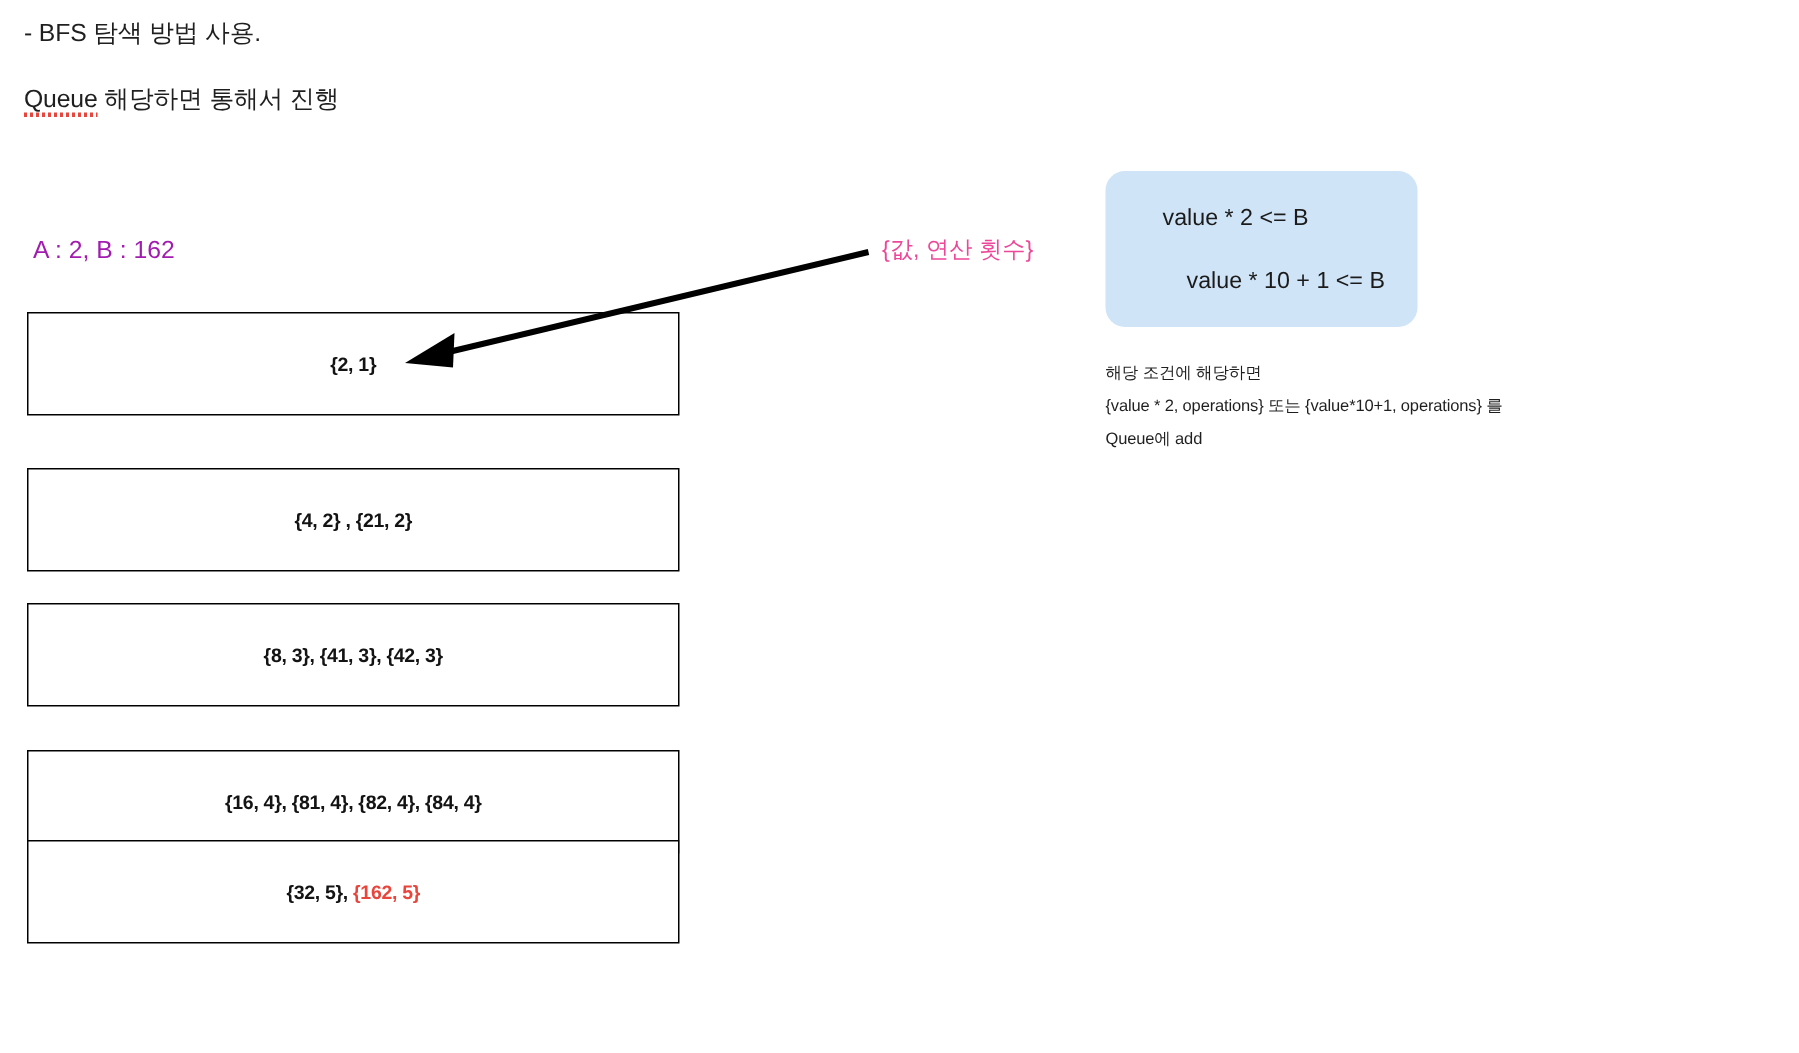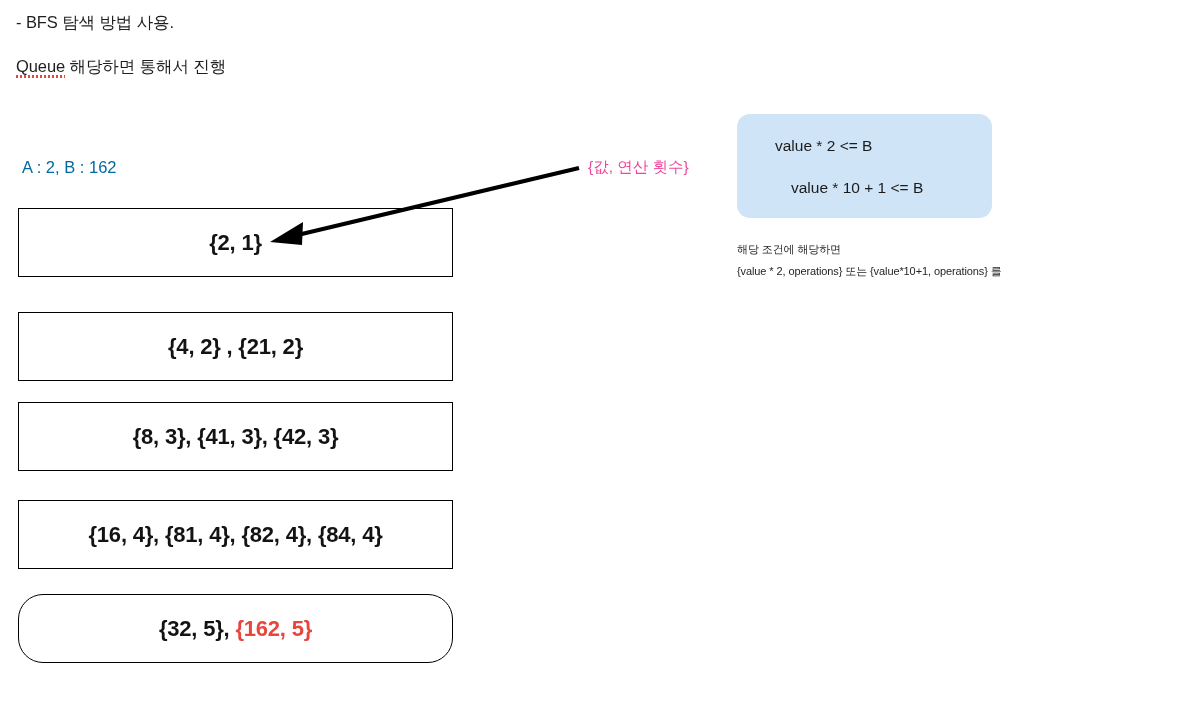--- a/index.html
+++ b/index.html
@@ -47,52 +47,52 @@
         #e8453c 0px, #e8453c 2px,
         rgba(255,255,255,0) 2px, rgba(255,255,255,0) 4px);
   }
 
   
   #ab-values {
     left: 22px;
     top: 157px;
     font-size: 16.5px;
     line-height: 20px;
-    color: #0369a1;
+    color: #a21caf;
     white-space: nowrap;
   }
 
   
   .queue-box {
     left: 18px;
     width: 435px;
     height: 69px;
     box-sizing: border-box;
     border: 1.6px solid #000000;
     background: #ffffff;
     display: flex;
     align-items: center;
     justify-content: center;
   }
   .queue-box .box-text {
-    font-size: 22px;
+    font-size: 13px;
     font-weight: 600;
     letter-spacing: -0.2px;
     color: #131313;
     white-space: nowrap;
     text-align: center;
   }
   .queue-box .box-text .goal {
     color: #e8453c;
   }
   #queue-box-0 { top: 208px; }
   #queue-box-1 { top: 312px; }
   #queue-box-2 { top: 402px; }
   #queue-box-3 { top: 500px; }
-  #queue-box-4 { top: 594px; border-radius: 25px; }
+  #queue-box-4 { top: 560px; }
 
   
   #arrow-annotation {
     left: 255px;
     top: 150px;
     width: 340px;
     height: 110px;
     pointer-events: none;
   }
 
@@ -102,21 +102,21 @@
     font-size: 15.5px;
     line-height: 20px;
     color: #ec4899;
     white-space: nowrap;
   }
 
   
   #condition-panel {
     left: 737px;
     top: 114px;
-    width: 255px;
+    width: 208px;
     height: 104px;
     box-sizing: border-box;
     background: #d0e4f7;
     border-radius: 13px;
     padding: 22px 0 0 38px;
   }
   #condition-panel .cond-line {
     font-size: 15.5px;
     line-height: 20px;
     color: #1b1b1b;
@@ -177,13 +177,14 @@
 <div class="abs" id="arrow-label">{값, 연산 횟수}</div>
 
 <div class="abs" id="condition-panel">
   <div class="cond-line">value * 2 &lt;= B</div>
   <div class="cond-line">value * 10 + 1 &lt;= B</div>
 </div>
 
 <div class="abs" id="explanation">
   <div class="exp-line">해당 조건에 해당하면</div>
   <div class="exp-line">{value * 2, operations} 또는 {value*10+1, operations} 를</div>
+  <div class="exp-line">Queue에 add</div>
 </div>
 
 </body></html>

